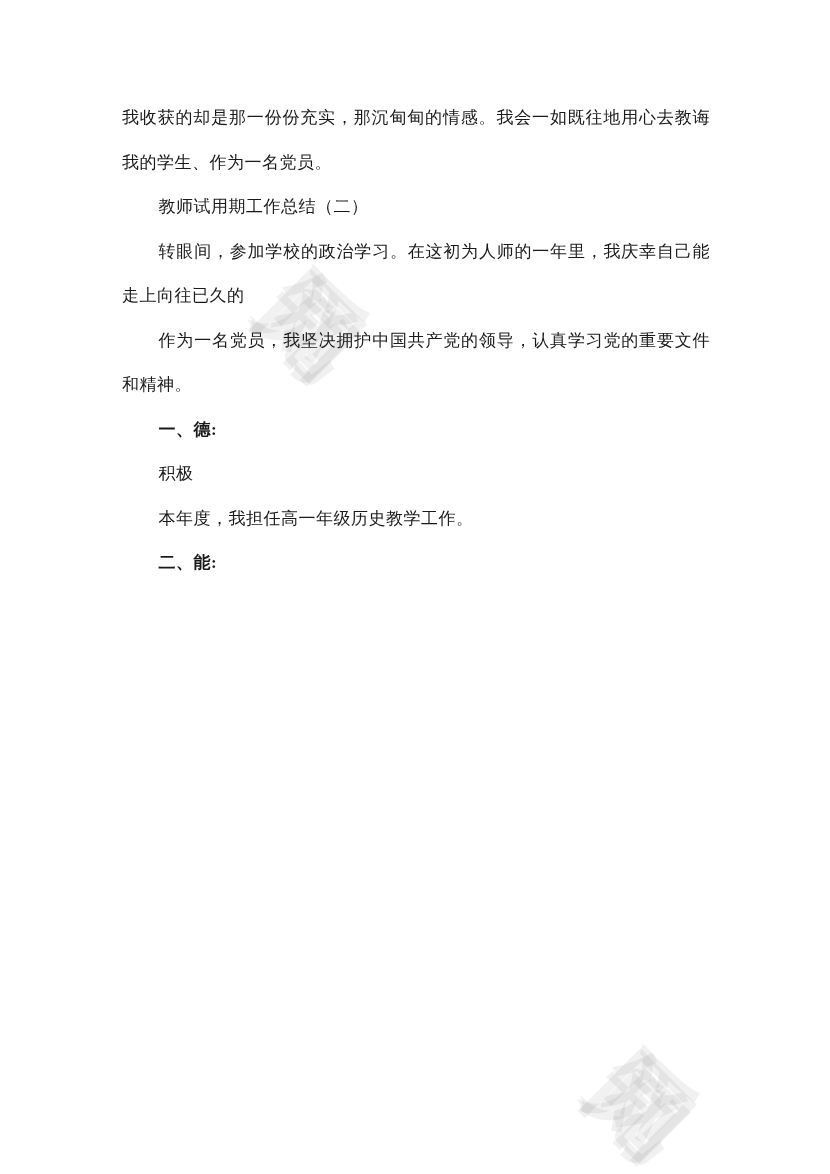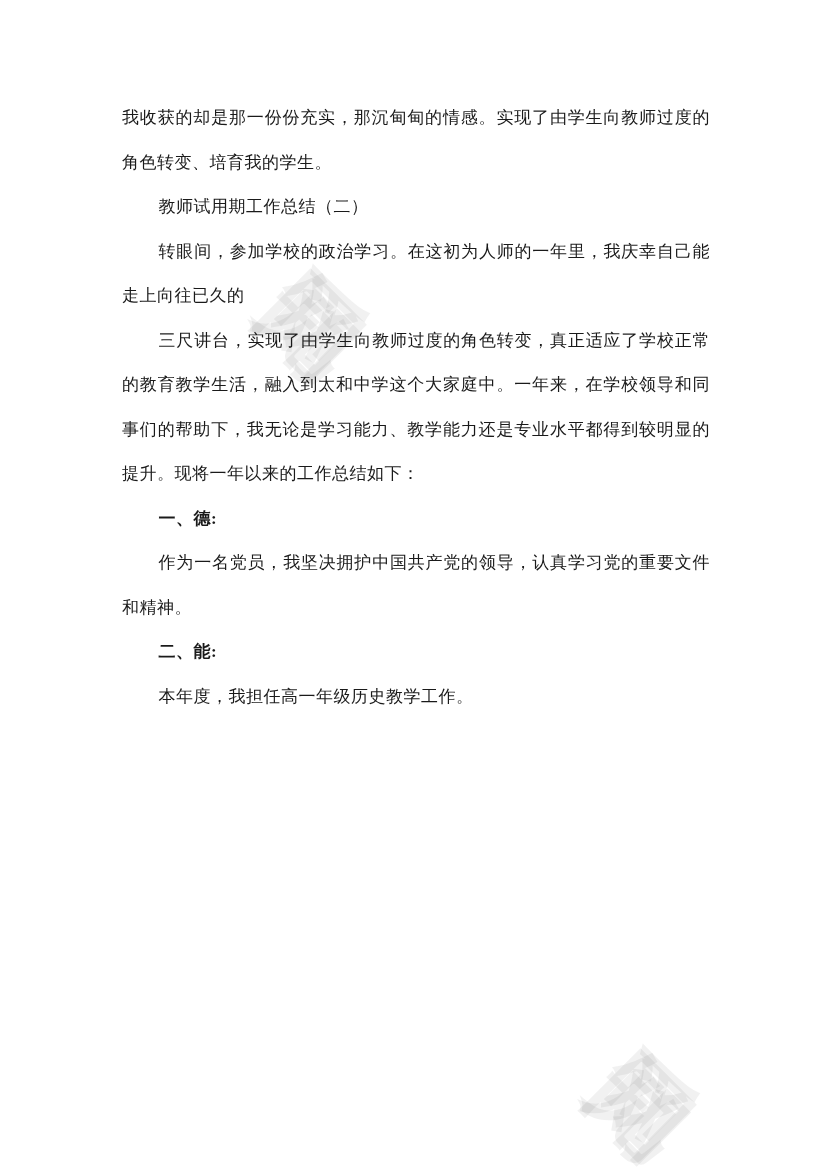--- a/index.html
+++ b/index.html
@@ -61,23 +61,23 @@
 </head>
 <body>
 
 <div class="page">
 
   <div class="watermark center">觅知网</div>
 
   <div class="watermark bottom-right">觅知网</div>
 
   <div class="doc-body">
-      <p class="">我收获的却是那一份份充实，那沉甸甸的情感。实现了由学生向教师过度的角色转变、培育我的学生。</p>
+      <p class="">我收获的却是那一份份充实，那沉甸甸的情感。我会一如既往地用心去教诲我的学生、作为一名党员。</p>
       <p class="indent">教师试用期工作总结（二）</p>
       <p class="indent">转眼间，参加学校的政治学习。在这初为人师的一年里，我庆幸自己能走上向往已久的</p>
-      <p class="indent">三尺讲台，实现了由学生向教师过度的角色转变，真正适应了学校正常的教育教学生活，融入到太和中学这个大家庭中。一年来，在学校领导和同事们的帮助下，我无论是学习能力、教学能力还是专业水平都得到较明显的提升。现将一年以来的工作总结如下：</p>
+      <p class="indent">作为一名党员，我坚决拥护中国共产党的领导，认真学习党的重要文件和精神。</p>
       <p class="indent bold">一、德:</p>
-      <p class="indent">作为一名党员，我坚决拥护中国共产党的领导，认真学习党的重要文件和精神。</p>
+      <p class="indent">积极</p>
+      <p class="indent">本年度，我担任高一年级历史教学工作。</p>
       <p class="indent bold">二、能:</p>
-      <p class="indent">本年度，我担任高一年级历史教学工作。</p>
     </div>
 
 </div>
 
 </body></html>

